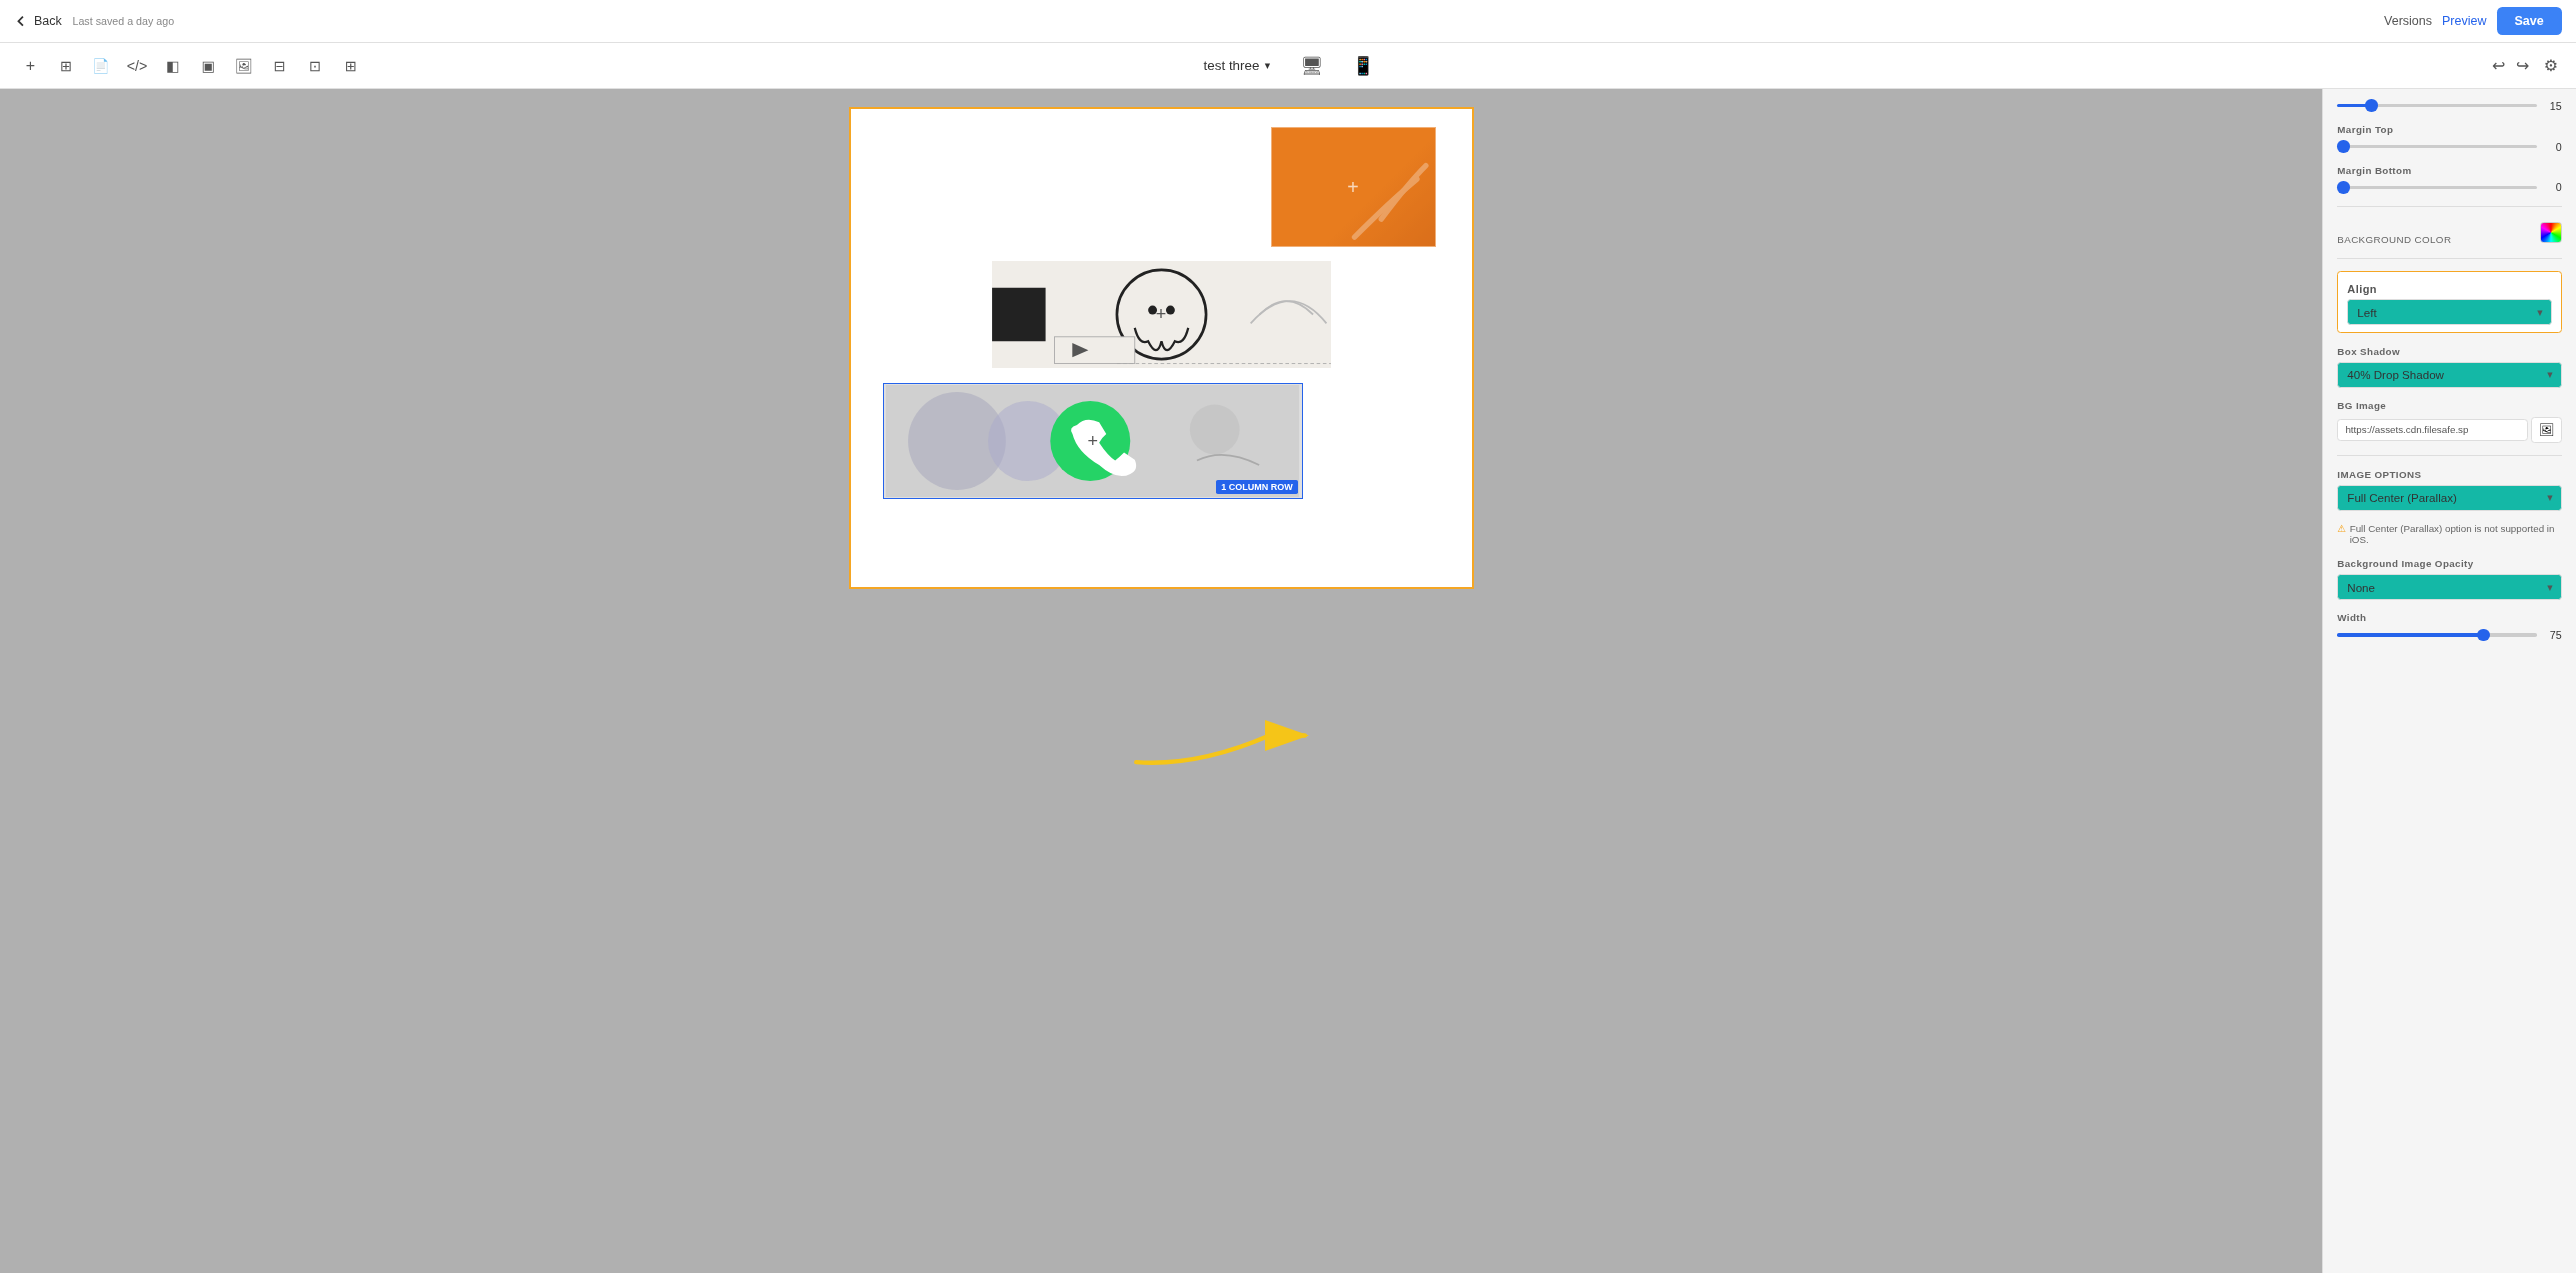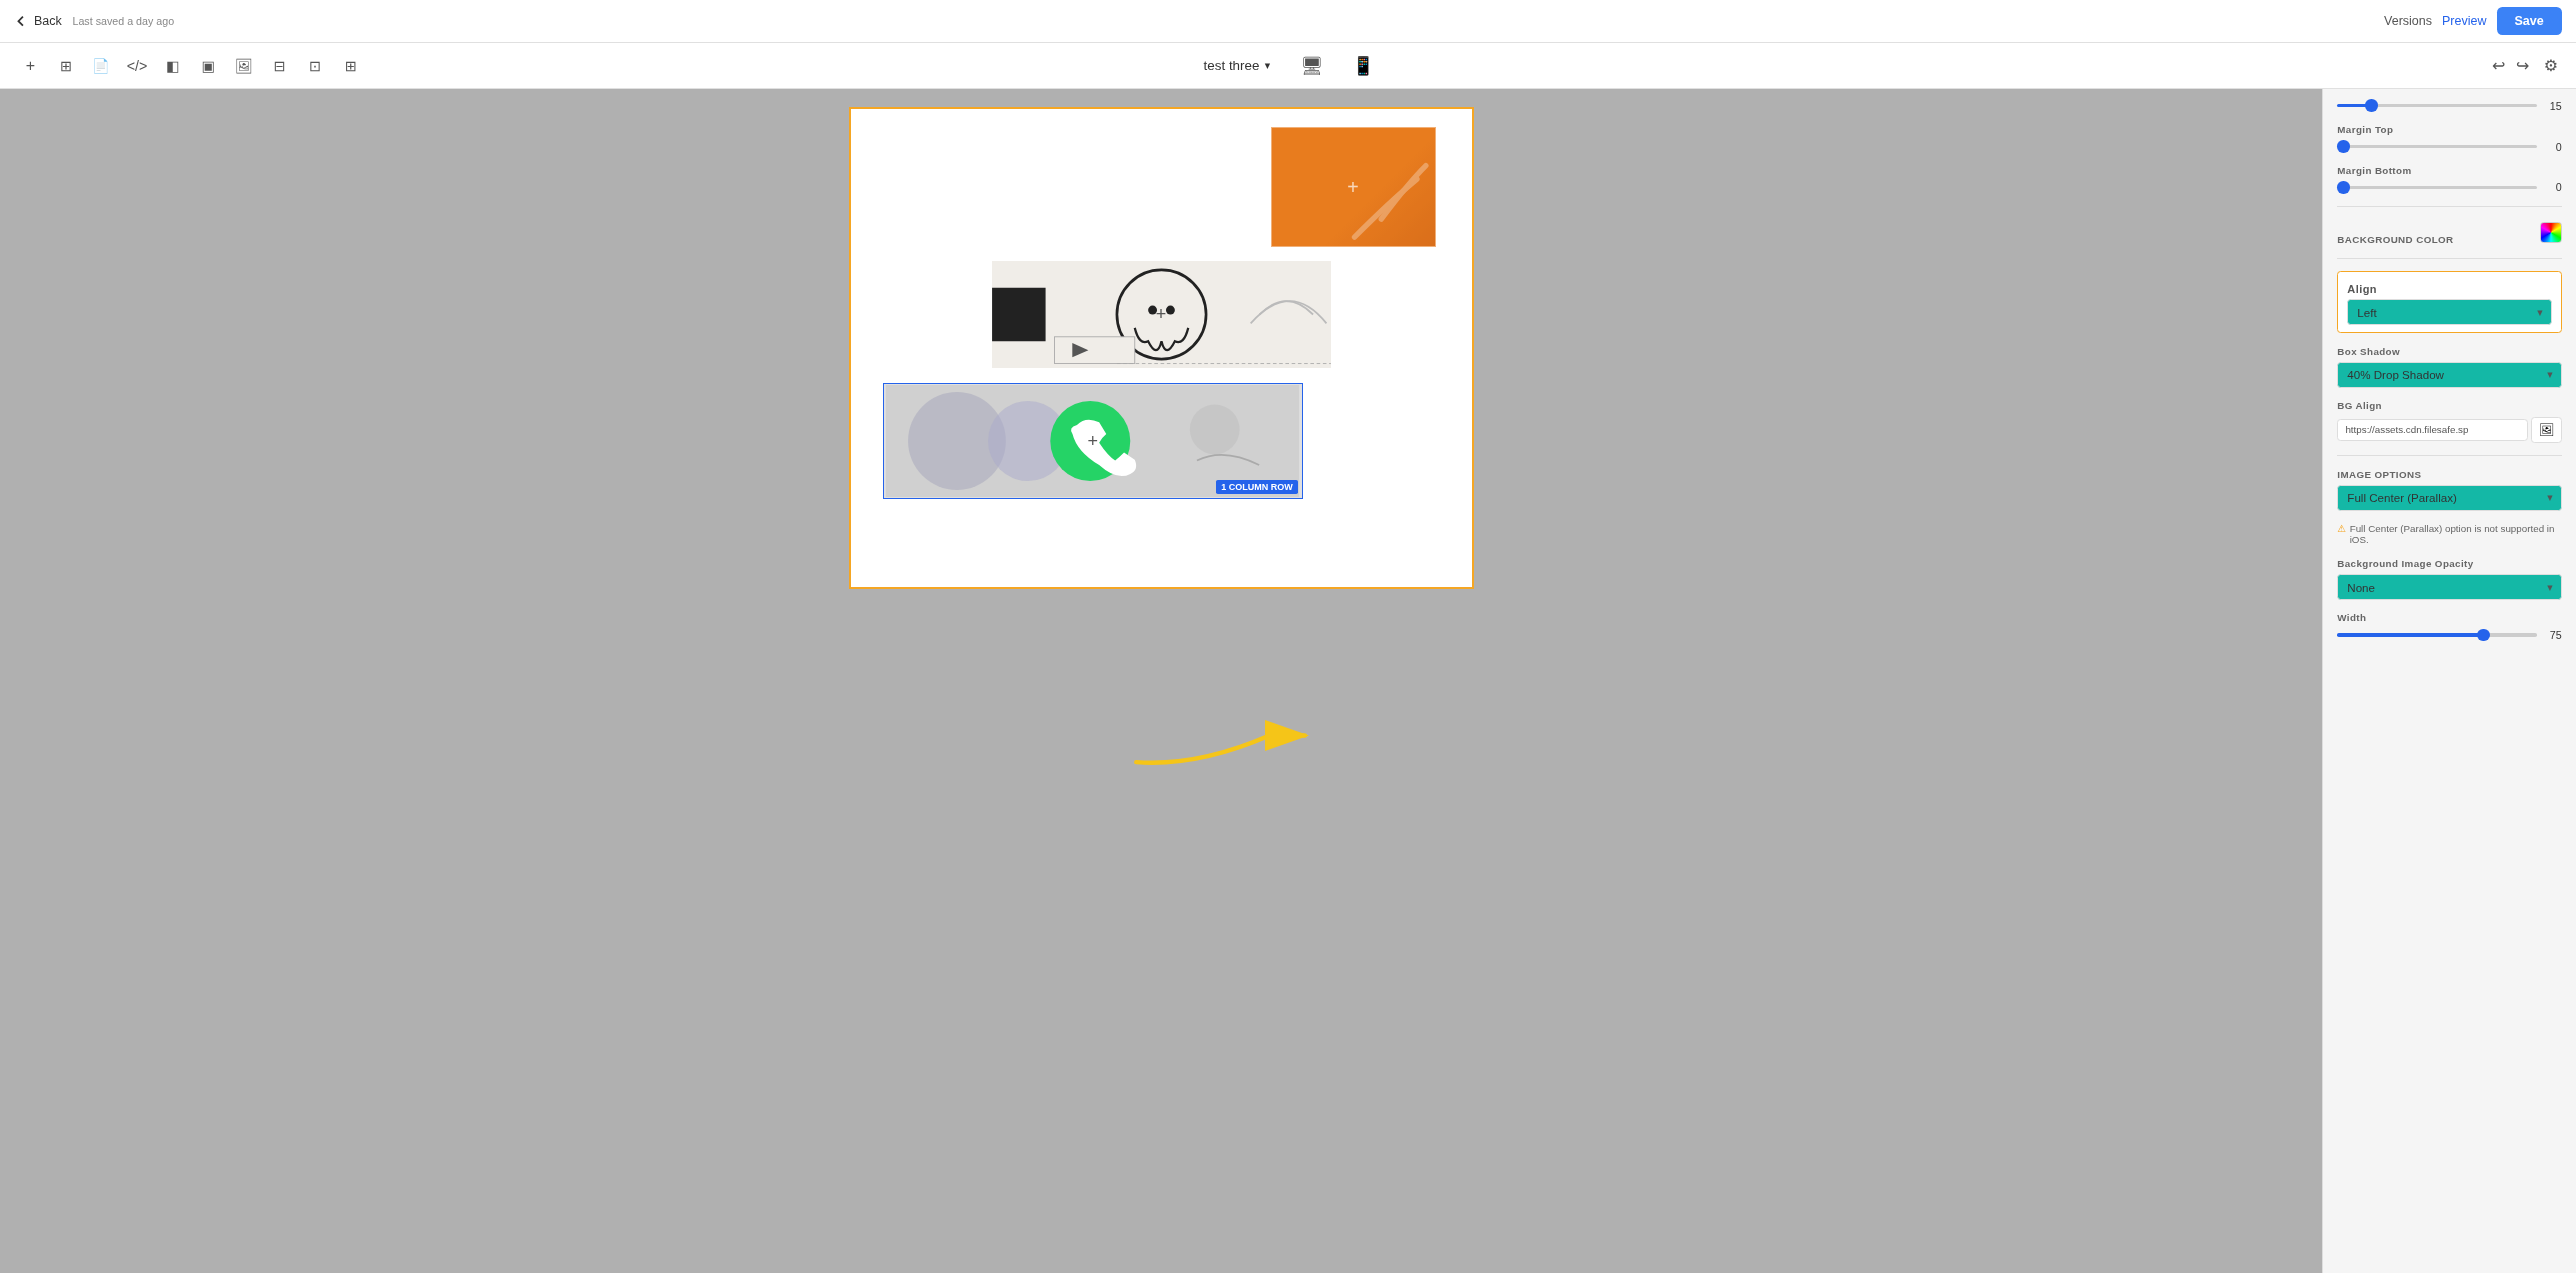--- a/index.html
+++ b/index.html
@@ -71,21 +71,21 @@
     .dropdown { width: 100%; padding: 5.4px 9px; border: 0.9px solid #ddd; border-radius: 3.6px; background: #14b8a6; font-size: 11.6px; color: #333; appearance: none; cursor: pointer; outline: none; }
     .dropdown-arrow { position: absolute; right: 9px; pointer-events: none; font-size: 10.7px; color: #555; }
 
     
     .align-highlighted {
       border: 1.8px solid #f5a623; border-radius: 3.6px; padding: 7.1px 9px; background: #fff;
     }
     .align-highlighted .panel-label { color: #555; font-weight: 700; font-size: 11px; }
 
     .bg-color-row { display: flex; align-items: center; justify-content: space-between; }
-    .bg-color-label { font-size: 9.8px; color: #666; font-weight: 700; text-transform: uppercase; letter-spacing: 0.04em; margin-top: 15px; }
+    .bg-color-label { font-size: 9.8px; color: #666; font-weight: 400; text-transform: uppercase; letter-spacing: 0.04em; margin-top: 15px; }
     .color-swatch-btn { width: 21.4px; height: 21.4px; border: 0.9px solid #ccc; border-radius: 3.6px; cursor: pointer; background: conic-gradient(red, yellow, lime, aqua, blue, magenta, red); }
 
     .url-row { display: flex; align-items: center; gap: 3.6px; }
     .url-input { flex: 1; padding: 4.5px 7.1px; border: 0.9px solid #ddd; border-radius: 3.6px; font-size: 9.8px; color: #555; overflow: hidden; white-space: nowrap; text-overflow: ellipsis; }
     .url-icon-btn { border: 0.9px solid #ddd; border-radius: 3.6px; padding: 4.5px 6.2px; background: #fff; cursor: pointer; font-size: 12.5px; }
 
     .warning-row { display: flex; align-items: flex-start; gap: 3.6px; font-size: 9.8px; color: #666; }
     .warning-icon { color: #f5a623; flex-shrink: 0; }
 
     .undo-redo { display: flex; gap: 3.6px; }
@@ -300,21 +300,21 @@
           <option>None</option>
           <option>10% Drop Shadow</option>
           <option>20% Drop Shadow</option>
           <option selected="">40% Drop Shadow</option>
         </select>
         <span class="dropdown-arrow">▾</span>
       </div>
     </div>
 
     <div class="panel-row">
-      <span class="panel-label">BG Align</span>
+      <span class="panel-label">BG Image</span>
       <div class="url-row">
         <input type="text" class="url-input" value="https://assets.cdn.filesafe.sp" readonly="" style="">
         <button class="url-icon-btn">🖼</button>
       </div>
     </div>
 
     <hr style="border:none; border-top:0.9px solid #ddd;">
 
     <div class="panel-row">
       <span class="panel-label panel-label-upper">IMAGE OPTIONS</span>

